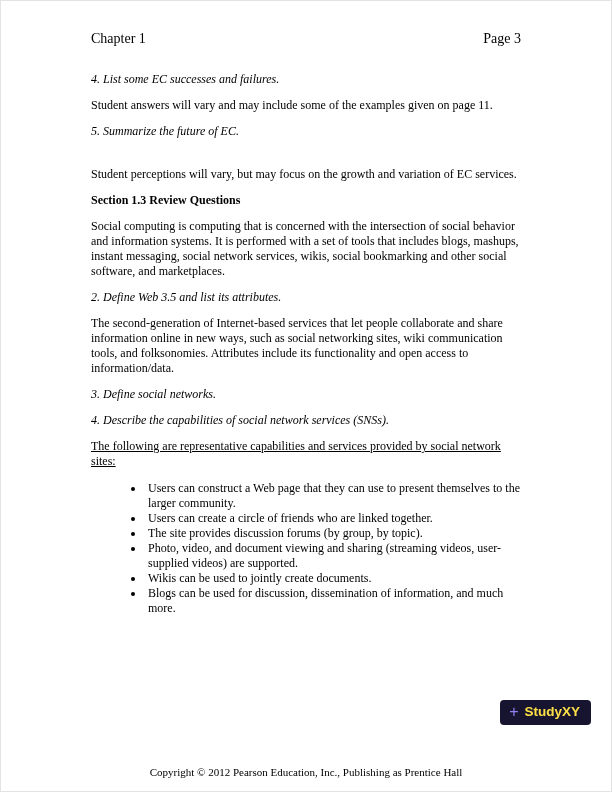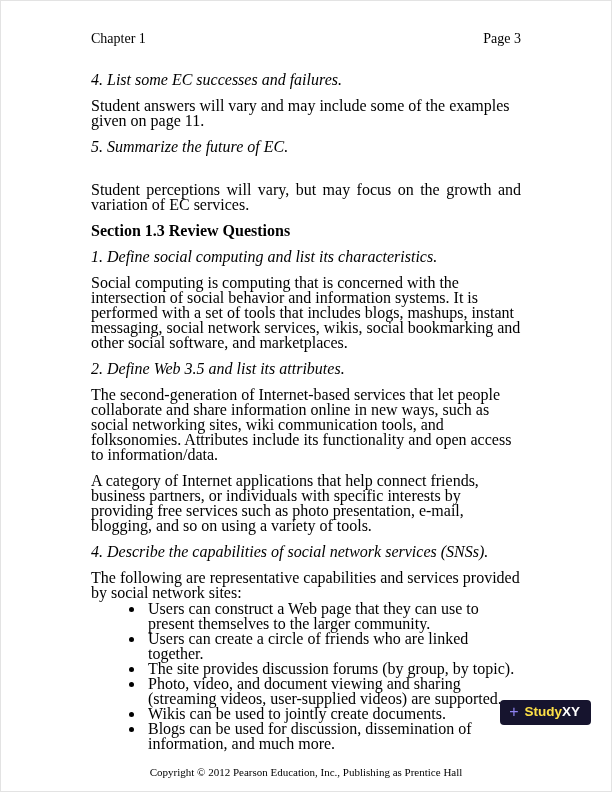--- a/index.html
+++ b/index.html
@@ -21,32 +21,32 @@
     overflow: hidden;
   }
   .header {
     display: flex;
     justify-content: space-between;
     font-size: 14px;
     line-height: 15px;
     margin-bottom: 26px;
   }
   p {
-    font-size: 16px;
+    font-size: 12px;
     line-height: 15px;
     margin: 0 0 11px 0;
   }
   .q { font-style: italic; }
   .section-heading { font-weight: bold; }
   .justified { text-align: justify; margin-top: 28px; }
-  .bullet-intro { margin-bottom: 1px; }
+  .bullet-intro { margin-bottom: 12px; text-decoration: underline; }
   ul.bullets {
     margin: 0;
     padding-left: 54px;
-    font-size: 16px;
+    font-size: 12px;
     line-height: 15px;
     list-style-type: disc;
   }
   ul.bullets li {
     padding-left: 3px;
     margin: 0;
   }
   .brand-badge {
     position: absolute;
     right: 20px;
@@ -62,21 +62,21 @@
     font-weight: bold;
     line-height: 16px;
   }
   .brand-badge .plus {
     color: #8f83f3;
     font-weight: normal;
     font-size: 16px;
     line-height: 14px;
   }
   .brand-badge .study { color: #fde047; }
-  .brand-badge .xy { color: #ffffff; }
+  .brand-badge .xy { color: #fde047; }
   .footer {
     position: absolute;
     left: 0;
     right: 0;
     bottom: 12px;
     text-align: center;
     font-size: 11px;
     line-height: 13px;
   }
 </style>
@@ -92,27 +92,26 @@
 
   <div class="body-content">
     <p class="q">4. List some EC successes and failures.</p>
     <p>Student answers will vary and may include some of the examples given on page 11.</p>
 
     <p class="q">5. Summarize the future of EC.</p>
     <p class="justified">Student perceptions will vary, but may focus on the growth and variation of EC services.</p>
 
     <p class="section-heading">Section 1.3 Review Questions</p>
 
-    <p class="q">1. Define social computing and list its characteristics.</p>
     <p>Social computing is computing that is concerned with the intersection of social behavior and information systems. It is performed with a set of tools that includes blogs, mashups, instant messaging, social network services, wikis, social bookmarking and other  social software, and marketplaces.</p>
 
     <p class="q">2. Define Web 3.5 and list its attributes.</p>
     <p>The second-generation of Internet-based services that let people collaborate and share information online in new ways, such as social networking sites, wiki communication tools, and folksonomies.  Attributes include its functionality and open access to information/data.</p>
 
-    <p>A category of Internet applications that help connect friends, business partners, or individuals with specific interests by providing free services such as photo presentation, e-mail, blogging, and so on using a variety of tools.</p>
+    <p class="q">3. Define social networks.</p>
 
     <p class="q">4. Describe the capabilities of social network services (SNSs).</p>
     <p class="bullet-intro">The following are representative capabilities and services provided by social network sites:</p>
 
     <ul class="bullets">
       <li>Users can construct a Web page that they can use to present themselves to the larger community.</li>
       <li>Users can create a circle of friends who are linked together.</li>
       <li>The site provides discussion forums (by group, by topic).</li>
       <li>Photo, video, and document viewing and sharing (streaming videos, user-supplied videos) are supported.</li>
       <li>Wikis can be used to jointly create documents.</li>

